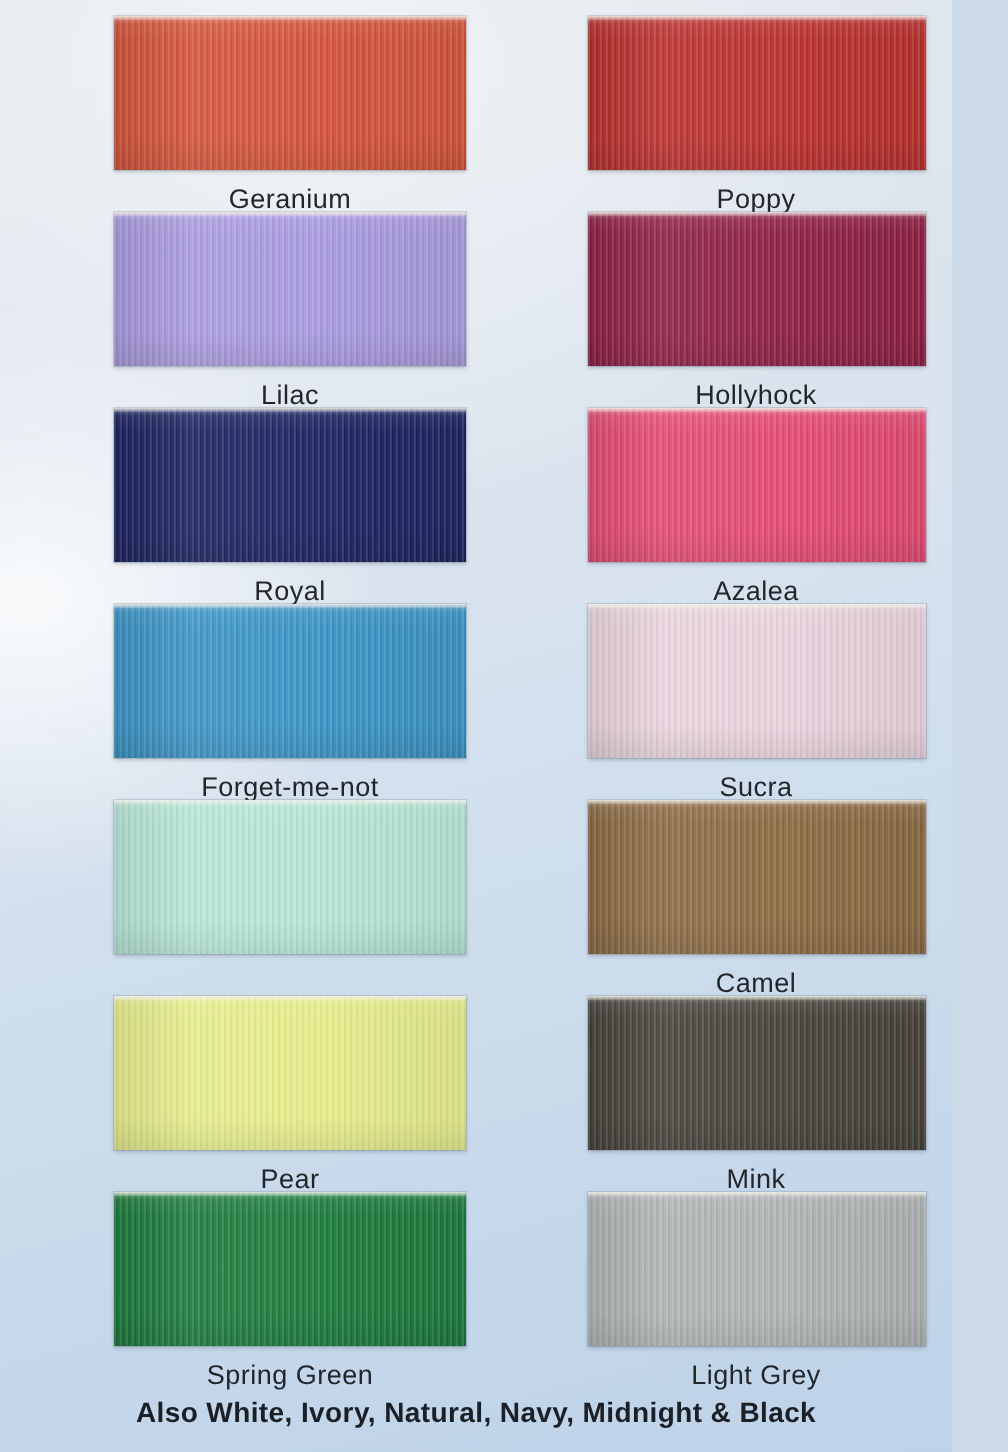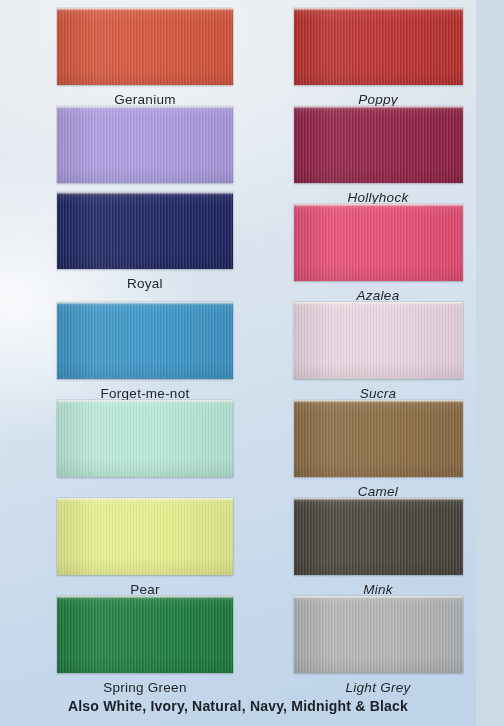--- a/index.html
+++ b/index.html
@@ -88,21 +88,21 @@
   .swatch-label {
     margin-top: 7px;
     text-align: center;
     font-family: "Liberation Sans", sans-serif;
     font-size: 13.5px;
     font-weight: 400;
     letter-spacing: 0.25px;
     color: #22262b;
     white-space: nowrap;
   }
-  .swatch-cell.col-1 .swatch-label { padding-left: 8px; font-style: italic; }
+  .swatch-cell.col-1 .swatch-label { padding-left: 8px; }
 
   
   #footer-note {
     position: absolute;
     left: 0;
     right: 0;
     bottom: 12px;
     text-align: center;
     font-family: "Liberation Sans", sans-serif;
     font-size: 14px;
@@ -143,21 +143,21 @@
         <div class="swatch-label">Lilac</div>
       </div>
       <div class="swatch-cell col-1" style="top: 106px;">
         <div class="swatch-chip" style="background: rgb(142, 31, 68);">
           <div class="rib"></div>
           <div class="shade"></div>
           <div class="top-edge"></div>
         </div>
         <div class="swatch-label">Hollyhock</div>
       </div>
-      <div class="swatch-cell col-0" style="top: 192px;">
+      <div class="swatch-cell col-0" style="top: 204px;">
         <div class="swatch-chip" style="background: rgb(28, 35, 96);">
           <div class="rib"></div>
           <div class="shade"></div>
           <div class="top-edge"></div>
         </div>
         <div class="swatch-label">Royal</div>
       </div>
       <div class="swatch-cell col-1" style="top: 204px;">
         <div class="swatch-chip" style="background: rgb(227, 74, 113);">
           <div class="rib"></div>

